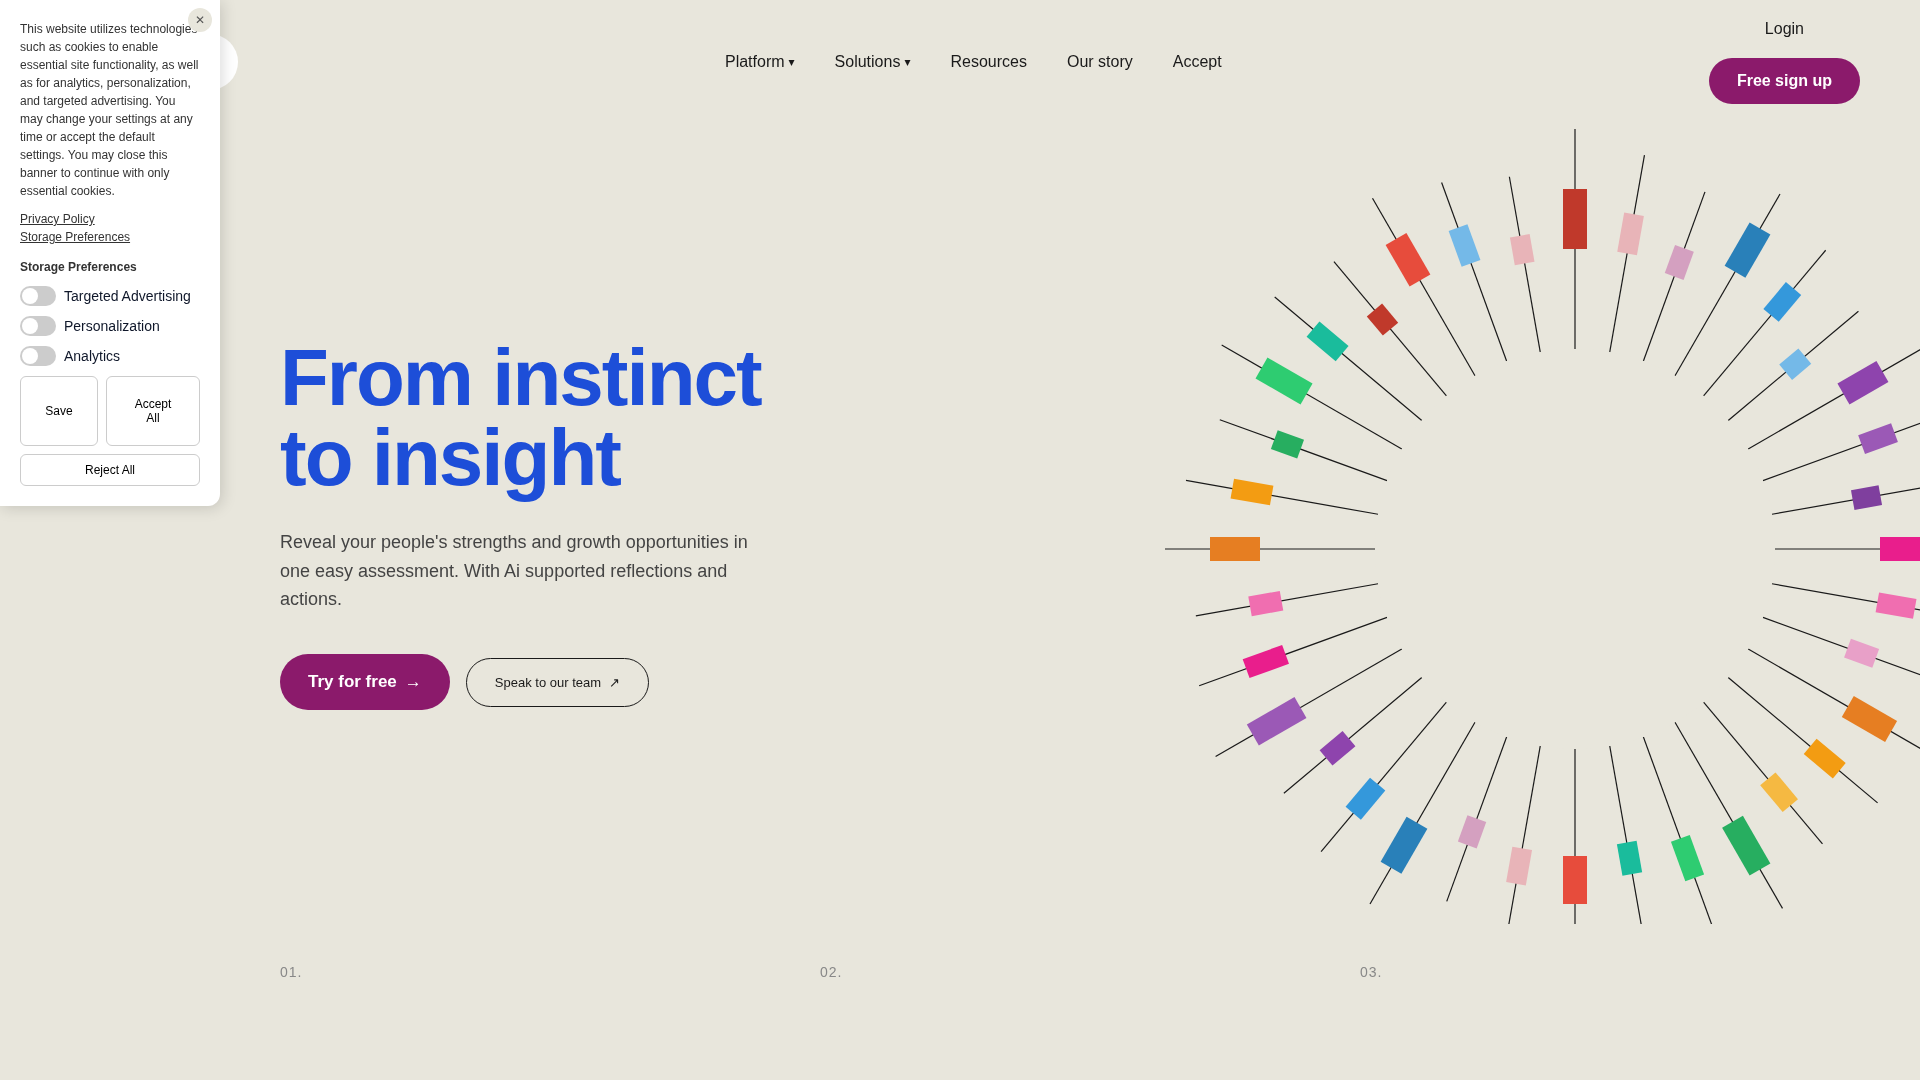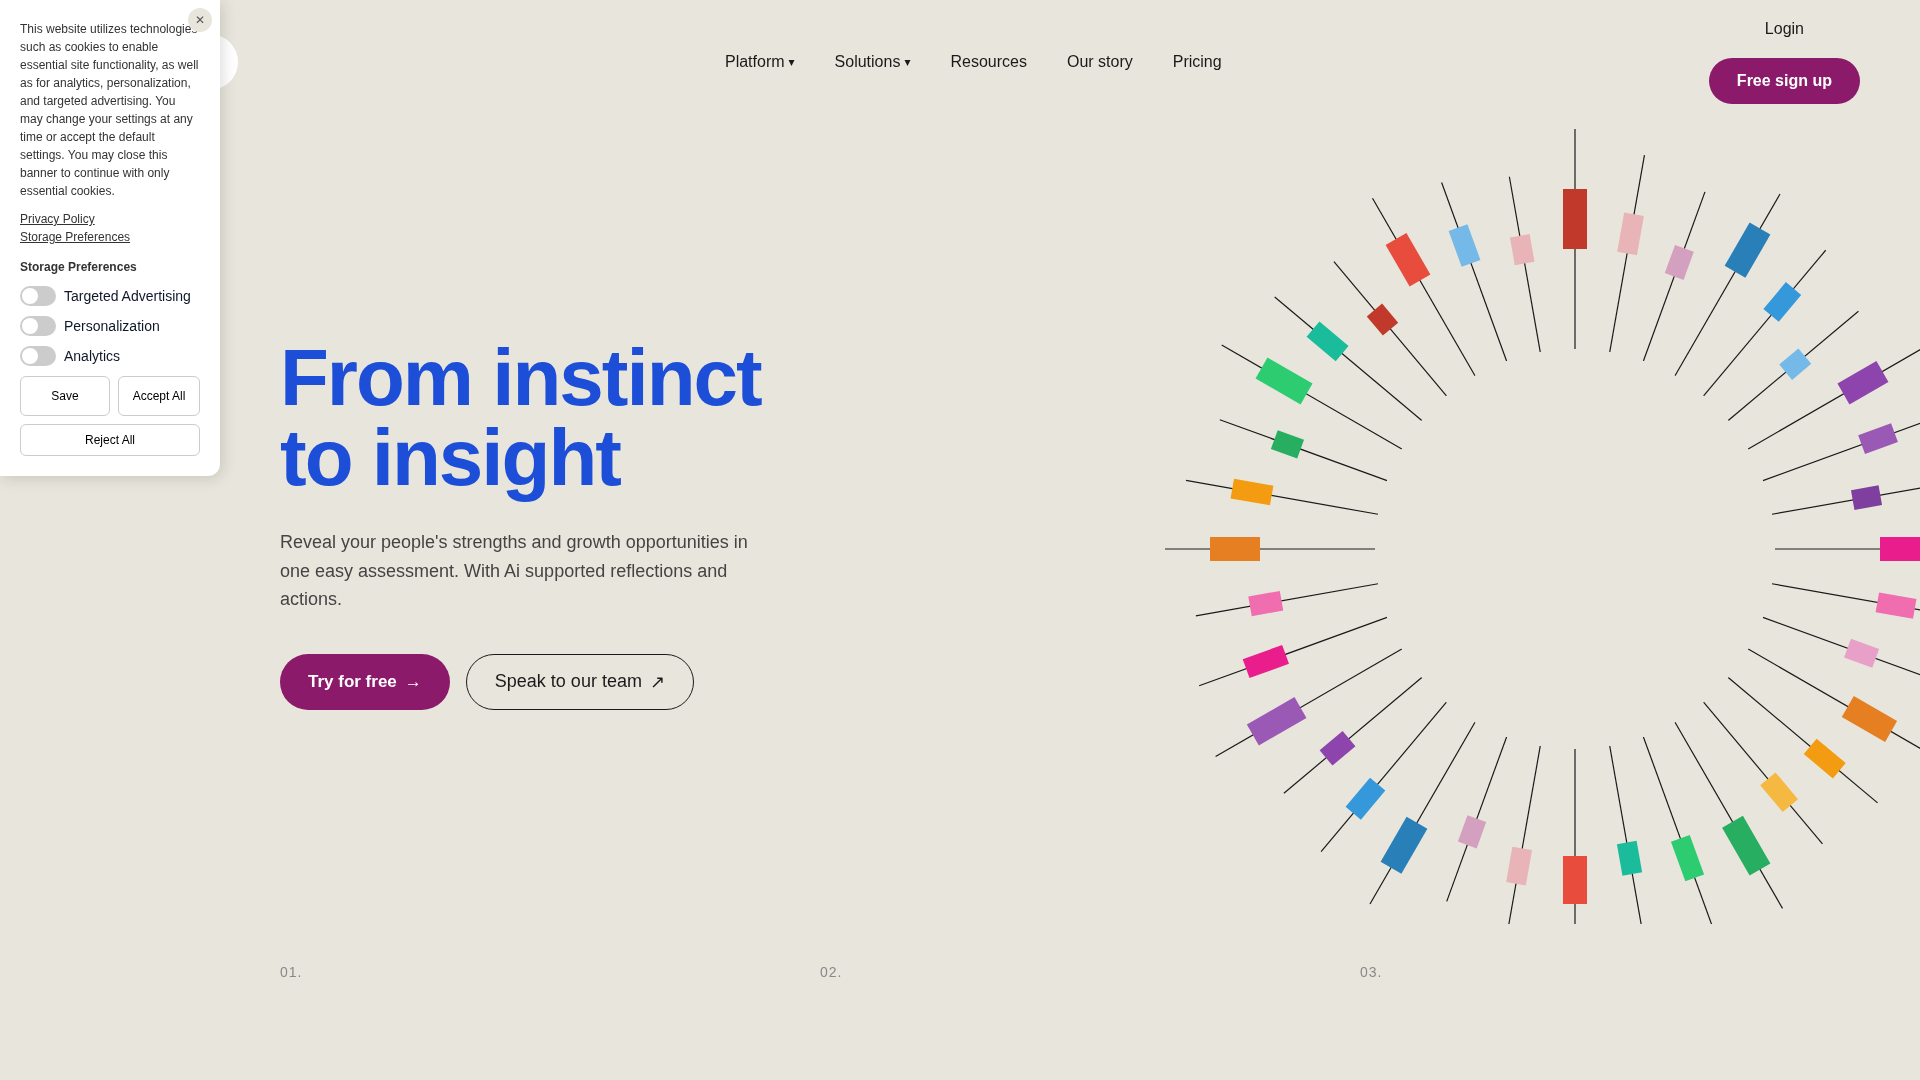--- a/index.html
+++ b/index.html
@@ -87,21 +87,21 @@
       padding: 12px;
       background: white;
       border: 1px solid #ccc;
       border-radius: 6px;
       font-size: 12px;
       cursor: pointer;
       font-weight: 500;
     }
     .btn-accept-all {
       flex: 1;
-      padding: 8px;
+      padding: 20px;
       background: white;
       border: 1px solid #ccc;
       border-radius: 6px;
       font-size: 12px;
       cursor: pointer;
       font-weight: 500;
     }
     .btn-reject-all {
       width: 100%;
       padding: 8px;
@@ -233,21 +233,21 @@
       display: flex;
       align-items: center;
       gap: 8px;
     }
     .btn-speak-team {
       background: transparent;
       color: #1a1a1a;
       border: 1.5px solid #1a1a1a;
       border-radius: 30px;
       padding: 16px 28px;
-      font-size: 18px;
+      font-size: 13px;
       font-weight: 500;
       cursor: pointer;
       display: flex;
       align-items: flex-start;
       gap: 8px;
     }
 
     
     .radial-chart-container {
       position: absolute;
@@ -356,21 +356,21 @@
       <a class="nav-link nav-link-dropdown">
         <span>Solutions</span>
       </a>
       <a class="nav-link">
         <span>Resources</span>
       </a>
       <a class="nav-link">
         <span>Our story</span>
       </a>
       <a class="nav-link">
-        <span>Pricing</span>
+        <span>Accept</span>
       </a>
     </div>
 
     <div class="nav-actions">
       <button class="btn-login">Login</button>
       <button class="btn-free-signup">Free sign up</button>
     </div>
   </nav>
 
   <section class="hero">

